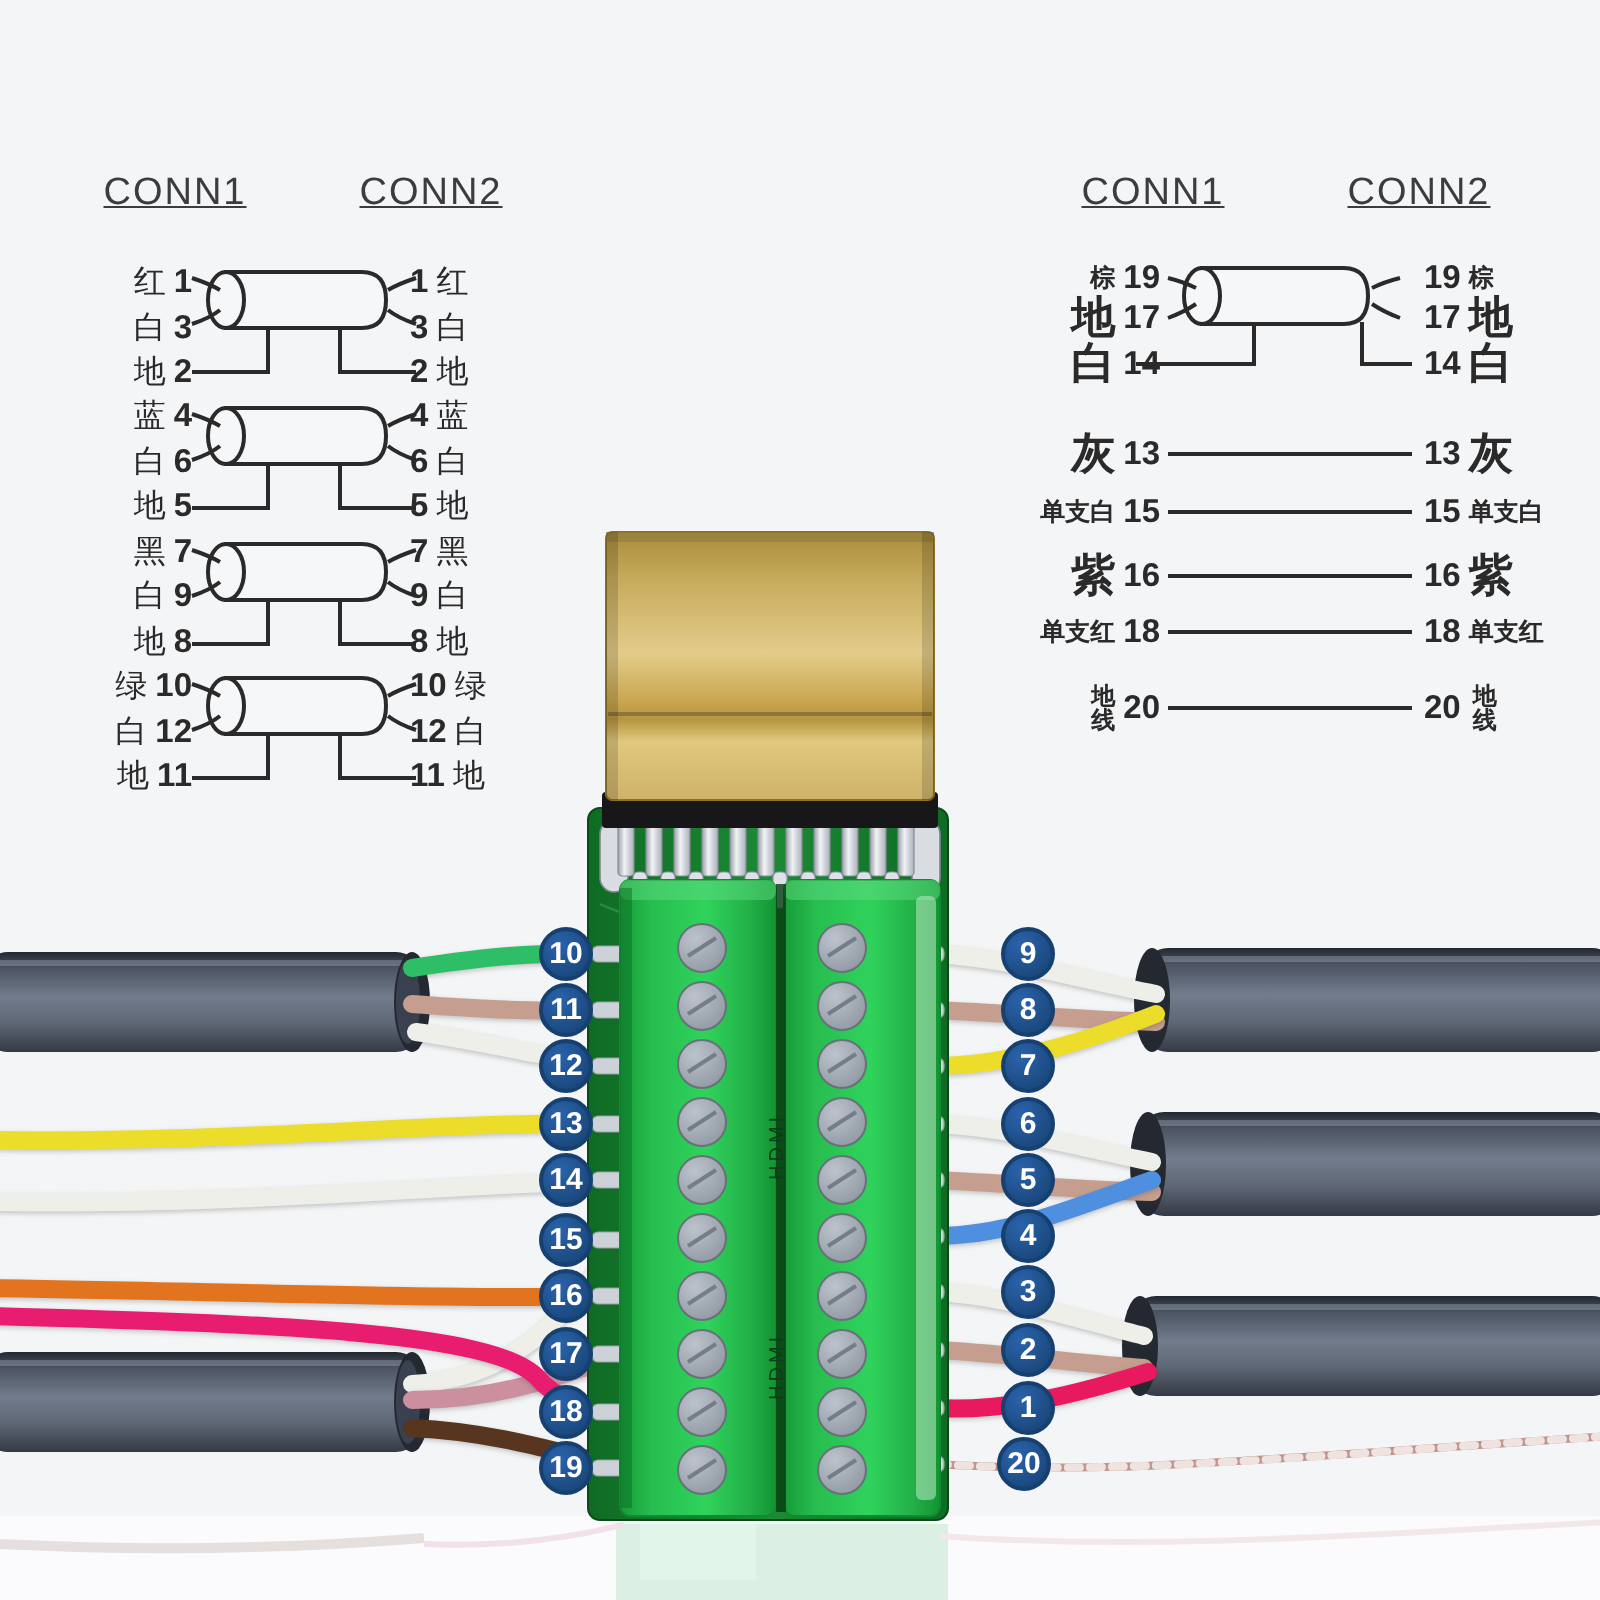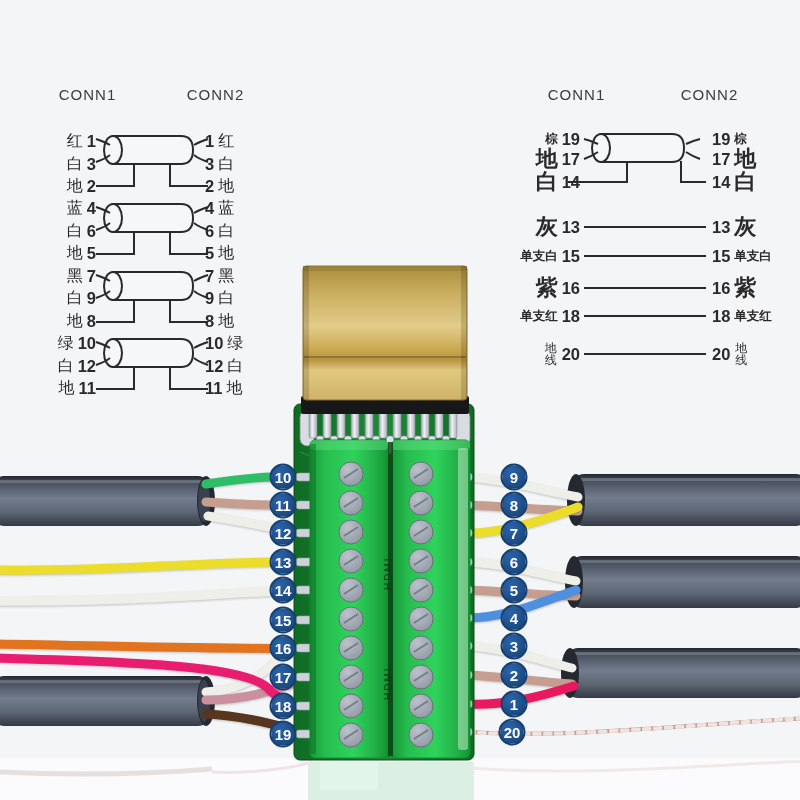--- a/index.html
+++ b/index.html
@@ -1,32 +1,32 @@
 <!DOCTYPE html>
 <html style="--bg: #f4f5f7; --floor: #fbfbfd; --badge_blue: #2a63ac; --badge_blue_dark: #16406f; --badge_text: #ffffff; --diagram_ink: #2a2a2a; --pcb_green: #177a2c; --block_green: #2bc153; --cable_gray: #667081; --gold: #d6ba74; --screw_gray: #9aa2ad;"><head>
 <meta charset="utf-8">
 <style>
   html,body{margin:0;padding:0;}
   body{width:800px;height:800px;overflow:hidden;background:var(--bg,#f4f5f7);
        font-family:"Liberation Sans","DejaVu Sans",sans-serif;}
   .stage{position:relative;width:800px;height:800px;background:var(--bg,#f4f5f7);}
   svg.layer{position:absolute;left:0;top:0;}
-  .conn{position:absolute;font-size:15px;letter-spacing:1px;color:#3c3c40;z-index:3;}
+  .conn{position:absolute;font-size:19px;letter-spacing:1px;color:#3c3c40;z-index:3;text-decoration:underline;}
   .drow{position:absolute;display:flex;align-items:center;gap:4px;height:24px;
         color:var(--diagram_ink,#2a2a2a);z-index:3;}
   .dl{left:28px;width:68px;justify-content:flex-end;}
   .dr{left:205px;width:92px;justify-content:flex-start;}
   .rl{left:456px;width:124px;justify-content:flex-end;}
   .rr{left:712px;width:112px;justify-content:flex-start;}
   .pin{font-weight:700;font-size:16.5px;}
   .cjk{font-size:16px;font-weight:500;}
   .cjk-lg{font-size:22px;font-weight:600;}
   .cjk-sm{font-size:12.5px;font-weight:600;}
-  .stack{width:14px;font-size:12px;line-height:12px;font-weight:400;
-         word-break:break-all;text-align:center;}
+  .stack{width:14px;font-size:12px;line-height:12px;font-weight:700;
+         word-break:break-all;text-align:right;}
   .badge{position:absolute;width:27px;height:27px;border-radius:50%;
          background:radial-gradient(circle at 35% 30%,var(--badge_blue,#2a63ac),var(--badge_blue_dark,#16406f));
          border:2px solid var(--badge_blue_dark,#16406f);box-sizing:border-box;
          color:var(--badge_text,#fff);font-size:15px;font-weight:700;
          display:flex;align-items:center;justify-content:center;
          transform:translate(-50%,-50%);z-index:5;}
   .wire{fill:none;stroke-width:9;stroke-linecap:round;
         filter:drop-shadow(0 1.5px 1.2px rgba(60,60,60,.28));}
   .wire-thin{fill:none;stroke-width:4;stroke-linecap:round;}
   .dline{stroke:var(--diagram_ink,#2a2a2a);stroke-width:2;fill:none;}

